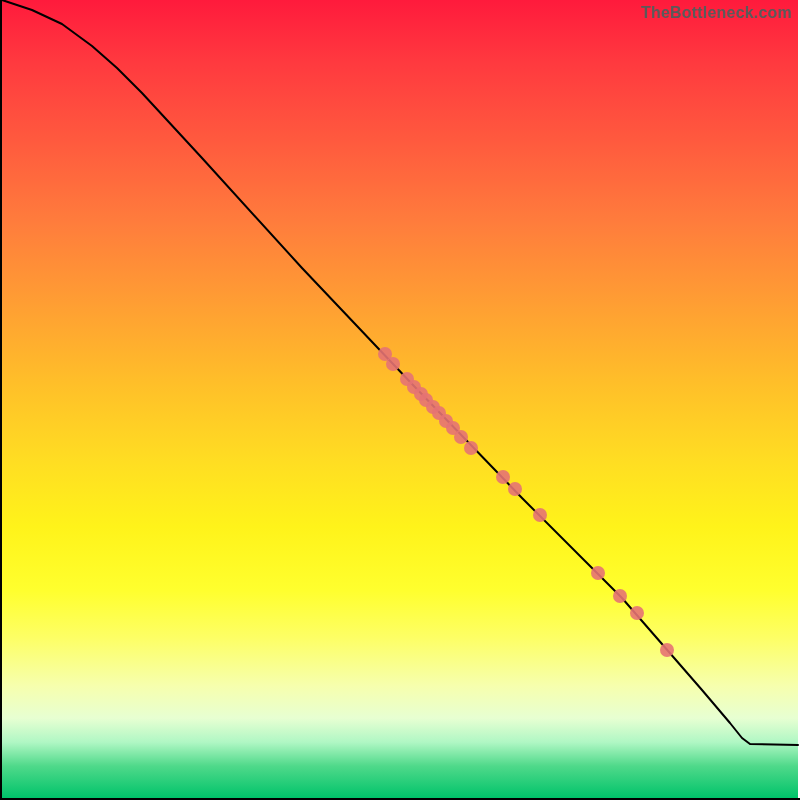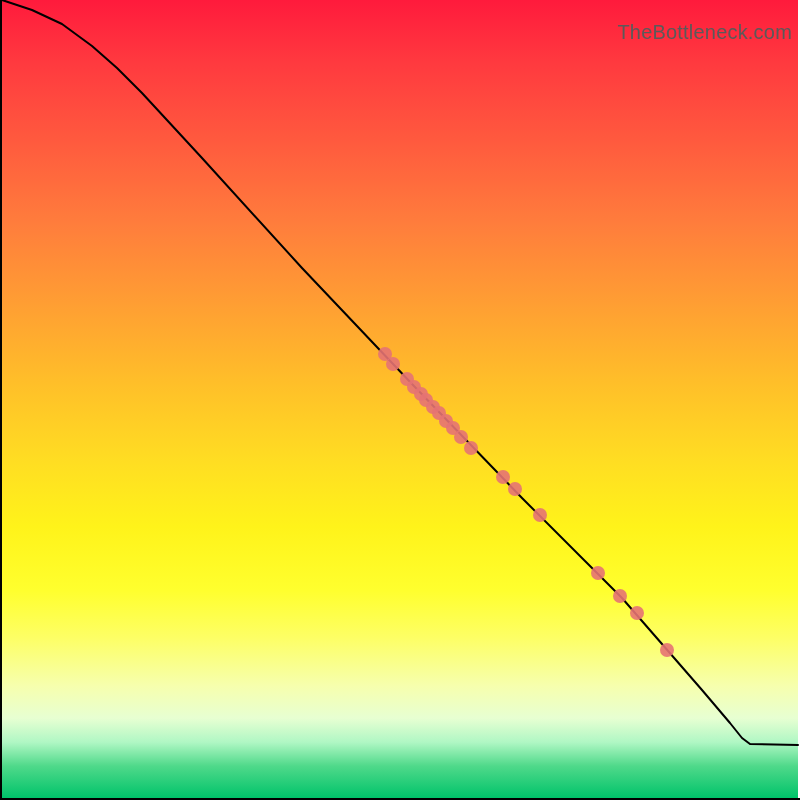--- a/index.html
+++ b/index.html
@@ -56,25 +56,25 @@
   .axis-bottom {
     position: absolute;
     left: 0;
     bottom: 0;
     width: 800px;
     height: 2px;
     background: #000;
   }
   .watermark {
     position: absolute;
-    top: 21px;
+    top: 4px;
     right: 8px;
     color: #5a5a5a;
-    font-weight: 400;
-    font-size: 20px;
+    font-weight: 700;
+    font-size: 16px;
     letter-spacing: 0.2px;
     user-select: none;
   }
   svg.overlay {
     position: absolute;
     left: 0;
     top: 0;
     width: 800px;
     height: 800px;
     pointer-events: none;

